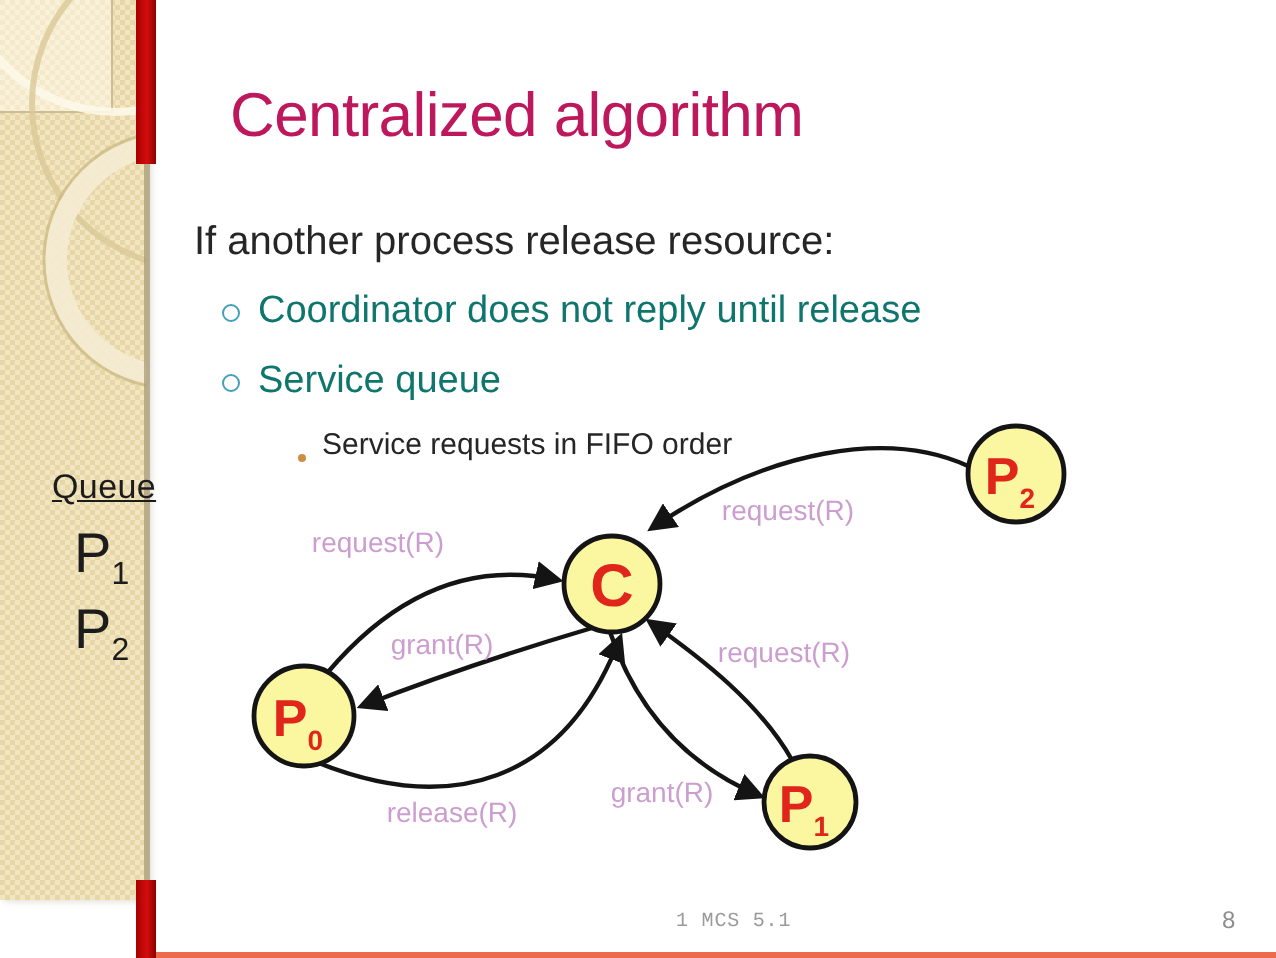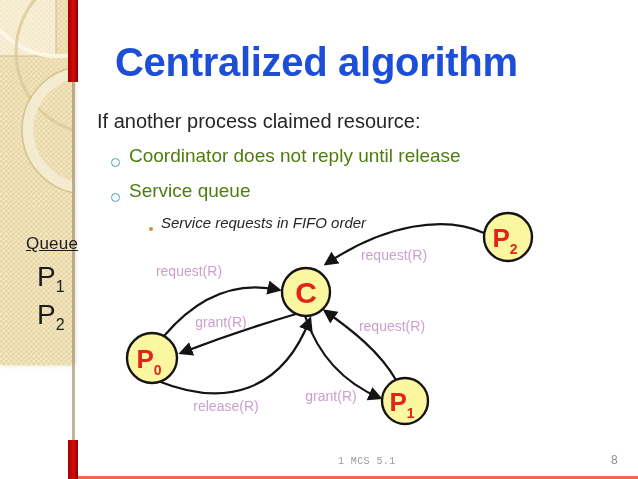--- a/index.html
+++ b/index.html
@@ -2,21 +2,21 @@
 <html><head>
 <meta charset="utf-8">
 <style>
   html,body{margin:0;padding:0;background:#fff;}
   .slide{
     position:relative;width:638px;height:479px;overflow:hidden;background:#ffffff;
     font-family:"Liberation Sans",sans-serif;
   }
   
   .left-panel{
-    position:absolute;left:0;top:0;width:73px;height:365px;
+    position:absolute;left:0;top:0;width:73px;height:450px;
     background-color:#e8d7a6;
     background-image:
       linear-gradient(45deg, rgba(255,248,228,.45) 25%, transparent 25%, transparent 75%, rgba(255,248,228,.45) 75%),
       linear-gradient(45deg, rgba(255,248,228,.45) 25%, transparent 25%, transparent 75%, rgba(255,248,228,.45) 75%);
     background-size:5px 5px;background-position:0 0,2.5px 2.5px;
     box-shadow:2px 0 4px rgba(90,70,30,.25);
   }
   .decor{position:absolute;left:0;top:0;}
   .panel-divider{position:absolute;left:72px;top:0;width:3px;height:479px;background:#a7976f;opacity:.7;}
   .ribbon{position:absolute;left:68px;width:10px;background:linear-gradient(90deg,#a80000,#d40e0e 55%,#8f0000);z-index:6;}
@@ -30,32 +30,32 @@
     text-decoration:underline;letter-spacing:.2px;z-index:7;white-space:nowrap;
   }
   .queue-item{position:absolute;left:37px;font-size:28px;color:#1c1c1c;z-index:7;line-height:1;}
   .queue-item.q1{top:263px;}
   .queue-item.q2{top:301px;}
   .queue-item .sub{font-size:16px;vertical-align:-6px;}
 
   
   .content{position:absolute;left:73px;top:0;width:565px;height:479px;}
   .slide-title{
-    position:absolute;left:42px;top:40px;font-size:40px;font-weight:bold;margin:0;
-    color:#1d4ed8;letter-spacing:-.3px;white-space:nowrap;
+    position:absolute;left:42px;top:40px;font-size:31px;font-weight:normal;margin:0;
+    color:#be185d;letter-spacing:-.3px;white-space:nowrap;
   }
   .b1{position:absolute;left:24px;top:110px;font-size:20px;color:#262626;white-space:nowrap;}
-  .b2{position:absolute;font-size:19px;color:#4d7c0f;white-space:nowrap;display:flex;align-items:flex-end;}
+  .b2{position:absolute;font-size:19px;color:#0f766e;white-space:nowrap;display:flex;align-items:center;}
   .b2.r1{left:38px;top:145px;}
   .b2.r2{left:38px;top:180px;}
   .circle-bullet{
     display:inline-block;width:7px;height:7px;border:1.6px solid #43a0bc;border-radius:50%;
     margin-right:9px;flex:0 0 auto;
   }
-  .b3{position:absolute;left:76px;top:214px;font-size:15px;color:#262626;white-space:nowrap;display:flex;align-items:flex-end;font-style:italic;}
+  .b3{position:absolute;left:76px;top:214px;font-size:15px;color:#262626;white-space:nowrap;display:flex;align-items:flex-end;}
   .dot-bullet{display:inline-block;width:4px;height:4px;border-radius:50%;background:#cc8e44;margin-right:8px;flex:0 0 auto;}
 
   
   .diagram{position:absolute;left:0;top:0;z-index:4;}
   .edge{fill:none;stroke:#141414;stroke-width:2.2px;}
   .node-circle{fill:#faf7a0;stroke:#141414;stroke-width:2.4px;}
   .node-label{fill:#e0251a;font-family:"Liberation Sans",sans-serif;font-weight:bold;}
   .edge-label{fill:#cc9ecf;font-size:14px;font-family:"Liberation Sans",sans-serif;}
 
   
@@ -82,21 +82,21 @@
   </div>
 
   <div class="panel-divider"></div>
   <div class="ribbon top"></div>
   <div class="ribbon bottom"></div>
   <div class="bottom-line"></div>
 
   <div class="content">
     <h1 class="slide-title">Centralized algorithm</h1>
 
-    <div class="b1">If another process claimed resource:</div>
+    <div class="b1">If another process release resource:</div>
 
     <div class="b2 r1">
       <span class="circle-bullet"></span>
       <span>Coordinator does not reply until release</span>
     </div>
     <div class="b2 r2">
       <span class="circle-bullet"></span>
       <span>Service queue</span>
     </div>
 

